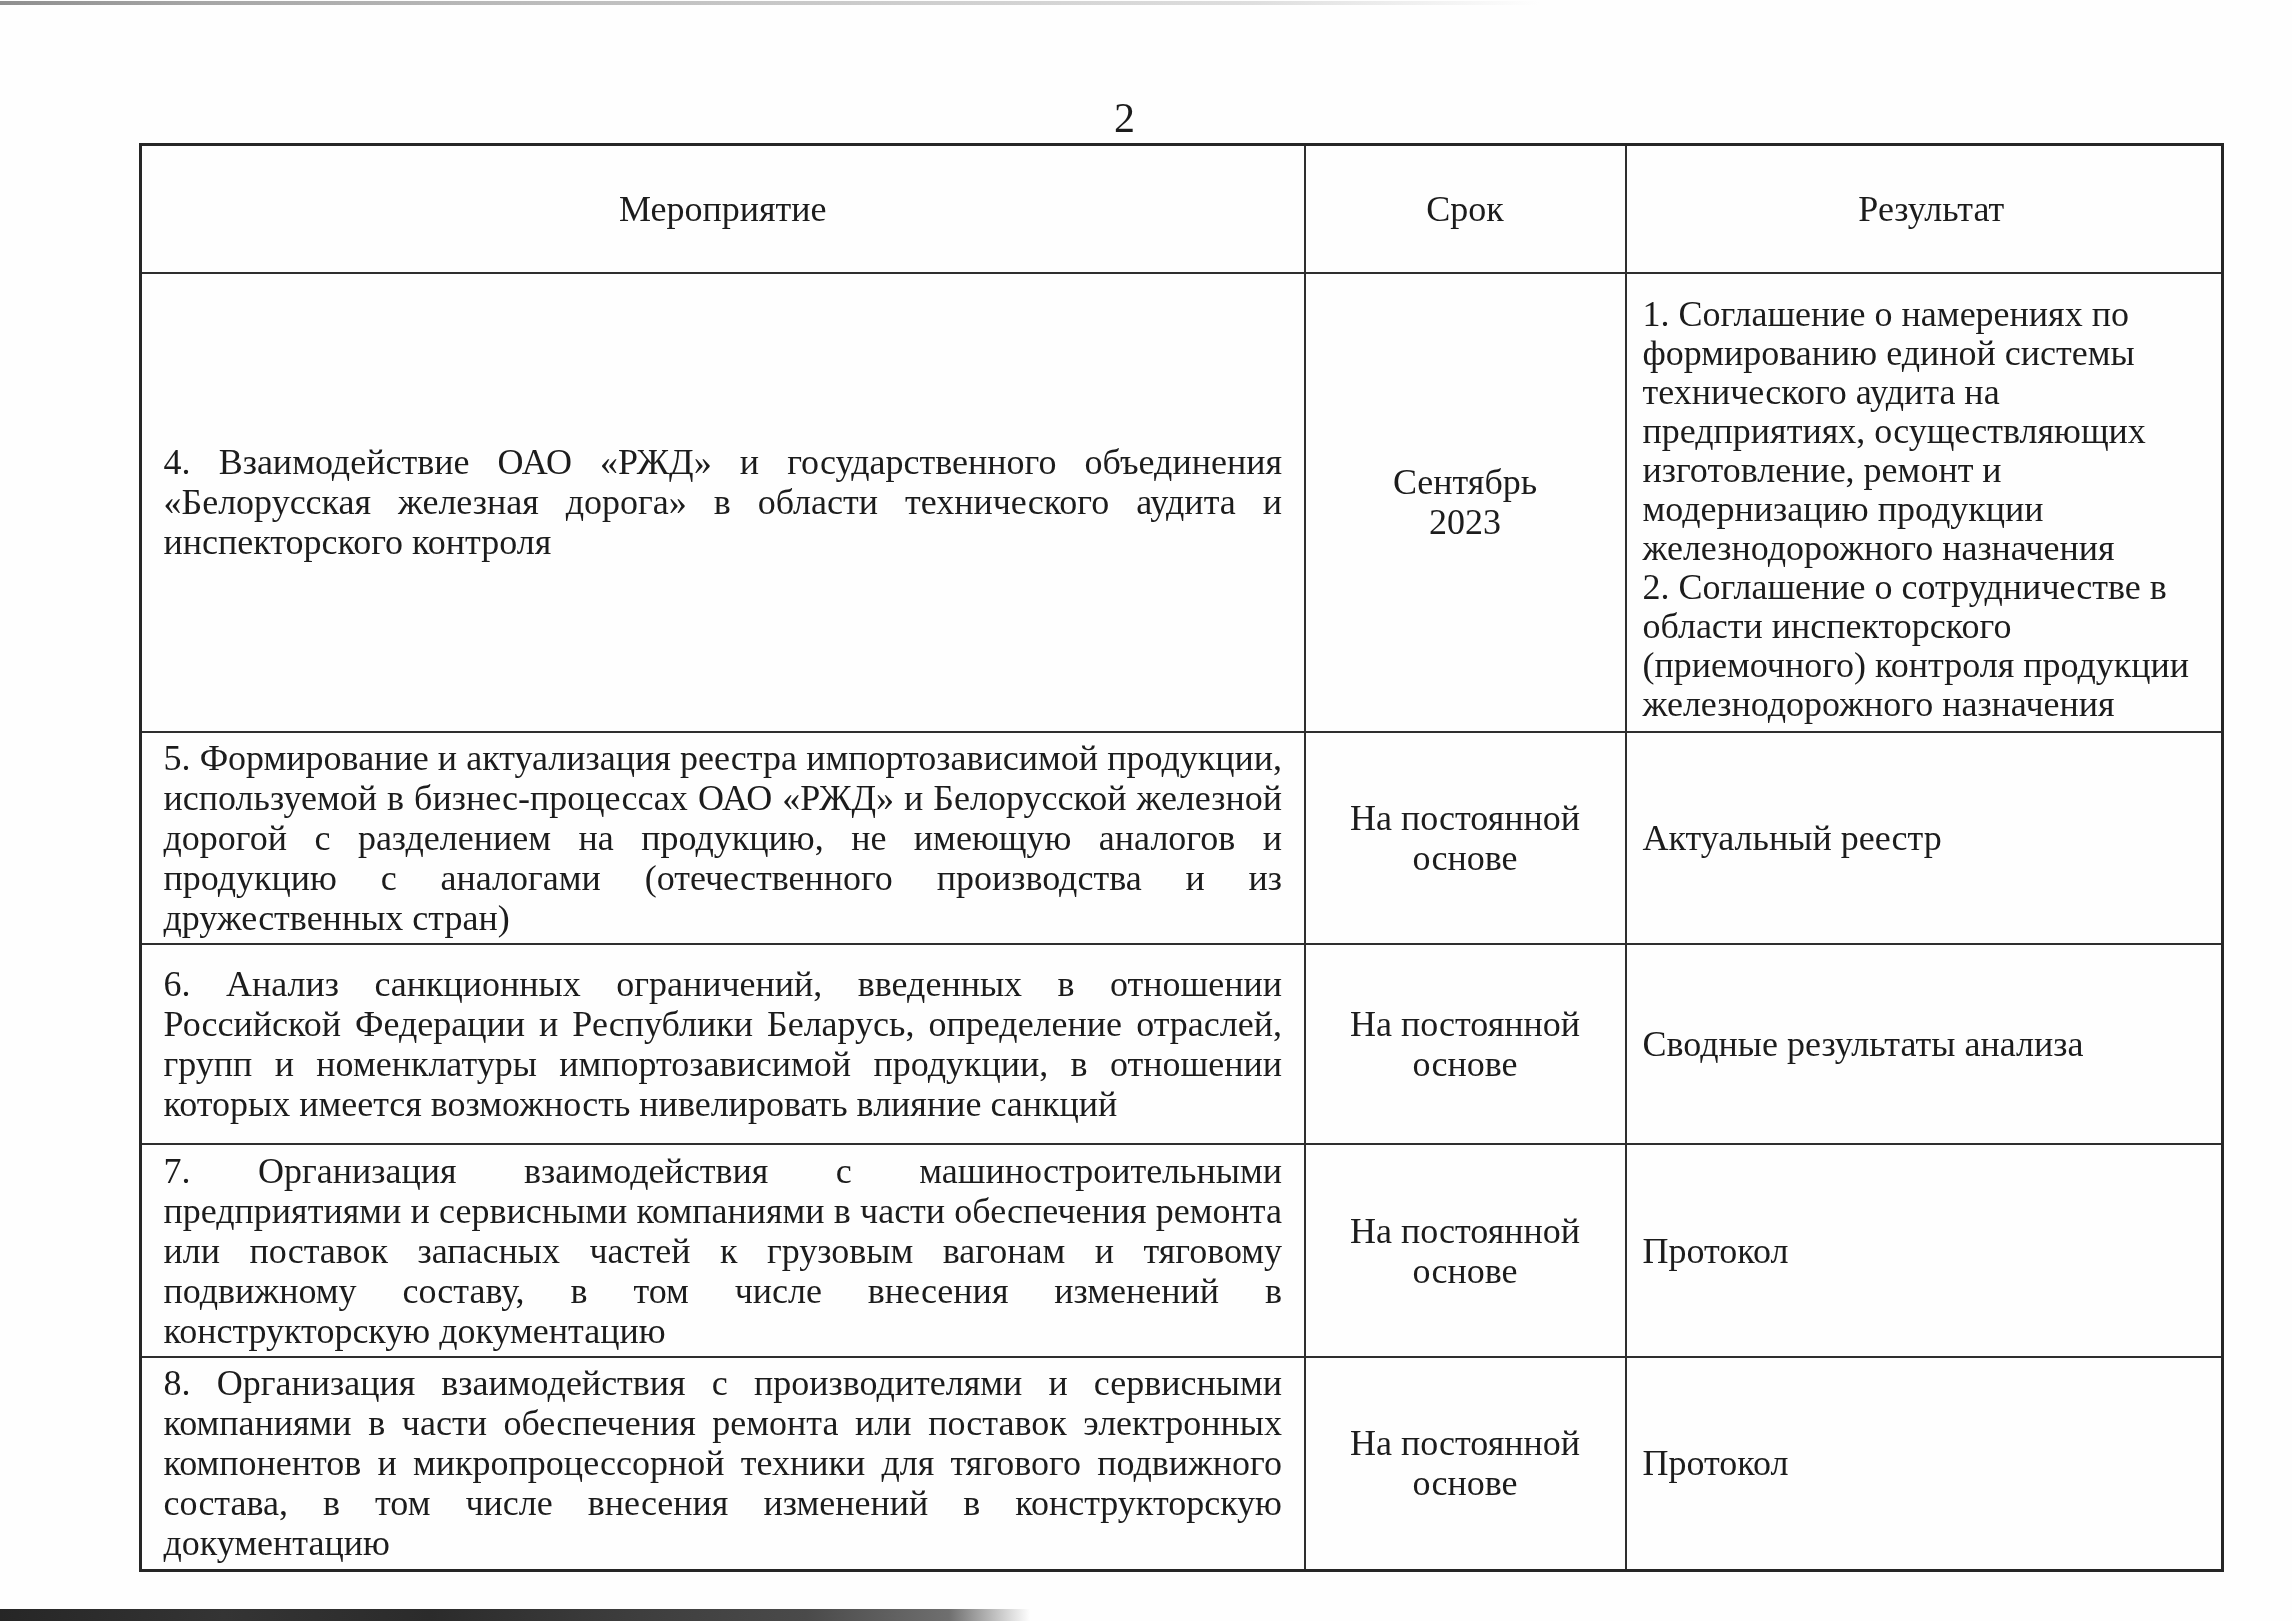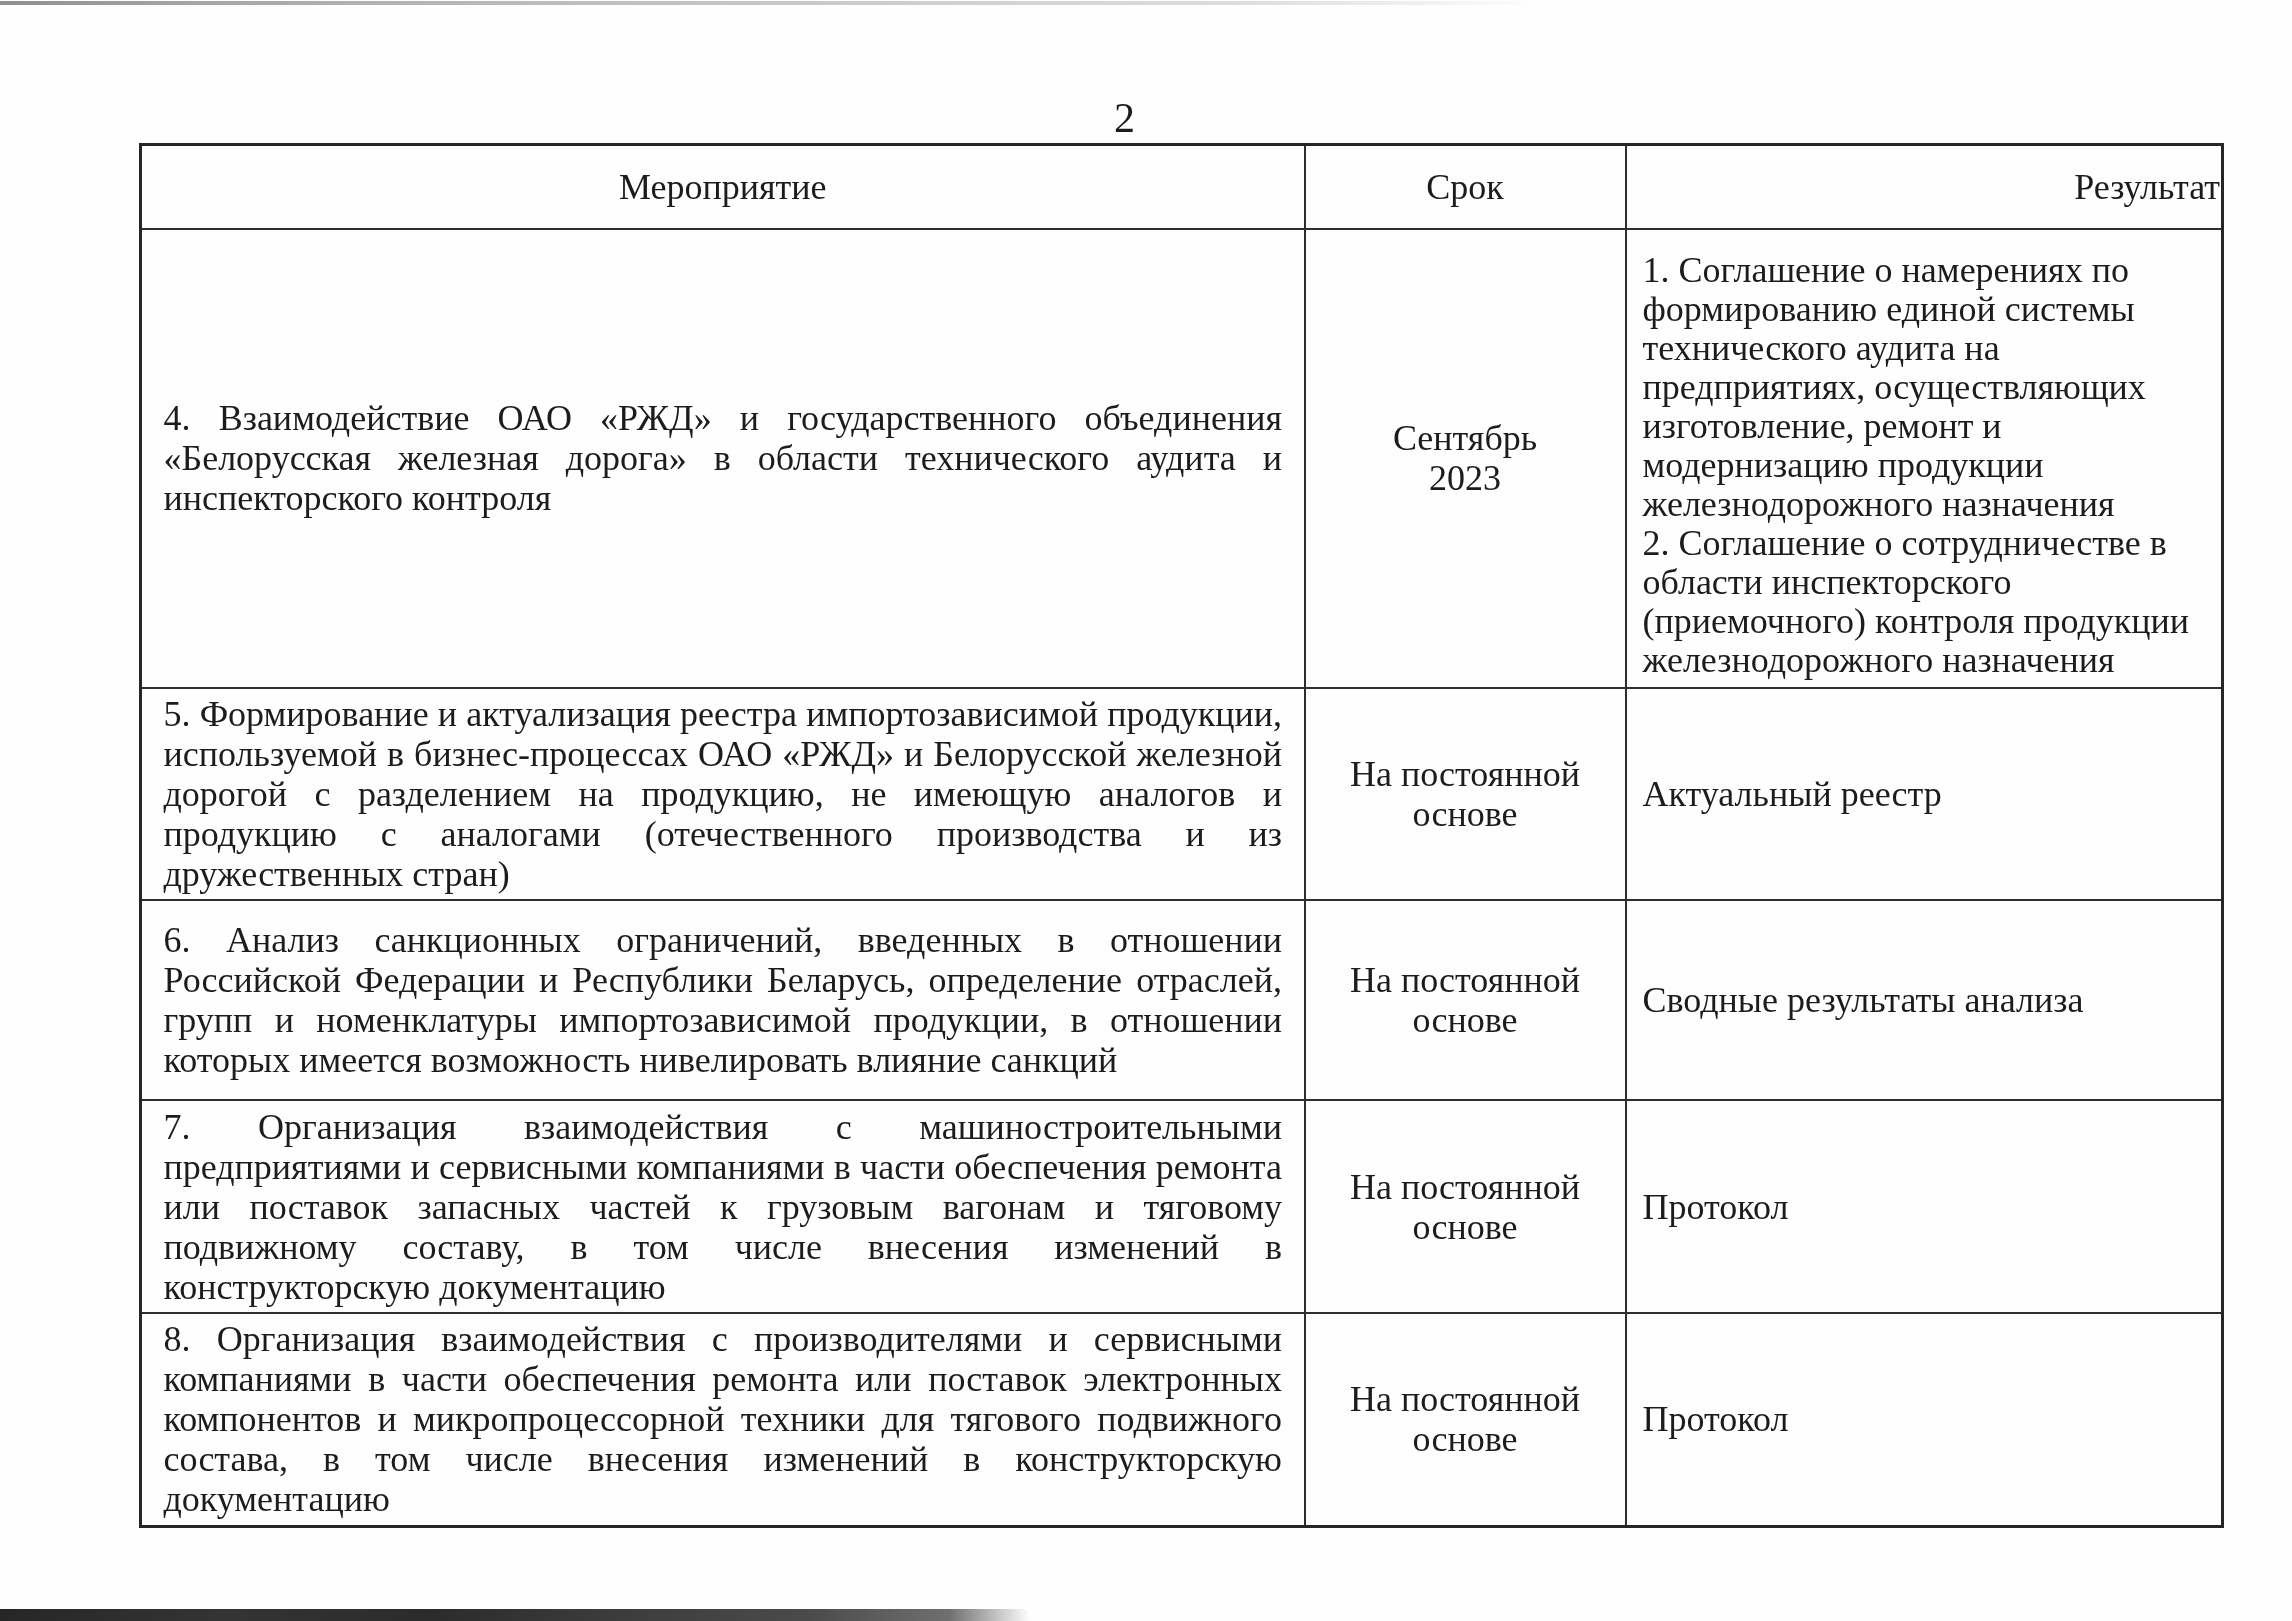--- a/index.html
+++ b/index.html
@@ -58,30 +58,30 @@
     border: 2.7px solid #2e2e2e;
     font-weight: normal;
     vertical-align: middle;
     overflow: hidden;
   }
 
   col.c-activity { width: 1164px; }
   col.c-term     { width: 321px;  }
   col.c-result   { width: 597px;  }
 
-  tr.row-header { height: 84px; }
+  tr.row-header { height: 128px; }
   tr.row-4 { height: 459px; }
   tr.row-5 { height: 210px; margin-left: 36px; }
   tr.row-6 { height: 200px; }
   tr.row-7 { height: 199px; margin-left: 43px; }
   tr.row-8 { height: 205px; }
 
   .h-activity { text-align: center; }
   .h-term     { text-align: center; }
-  .h-result   { text-align: right; padding-left: 16px; }
+  .h-result   { text-align: center; padding-left: 16px; }
 
   .activity-cell {
     text-align: justify;
     text-align-last: left;
     padding: 5.4px 21.5px;
   }
   .term-cell {
     text-align: center;
     padding: 0 24px;
     white-space: pre-line;

